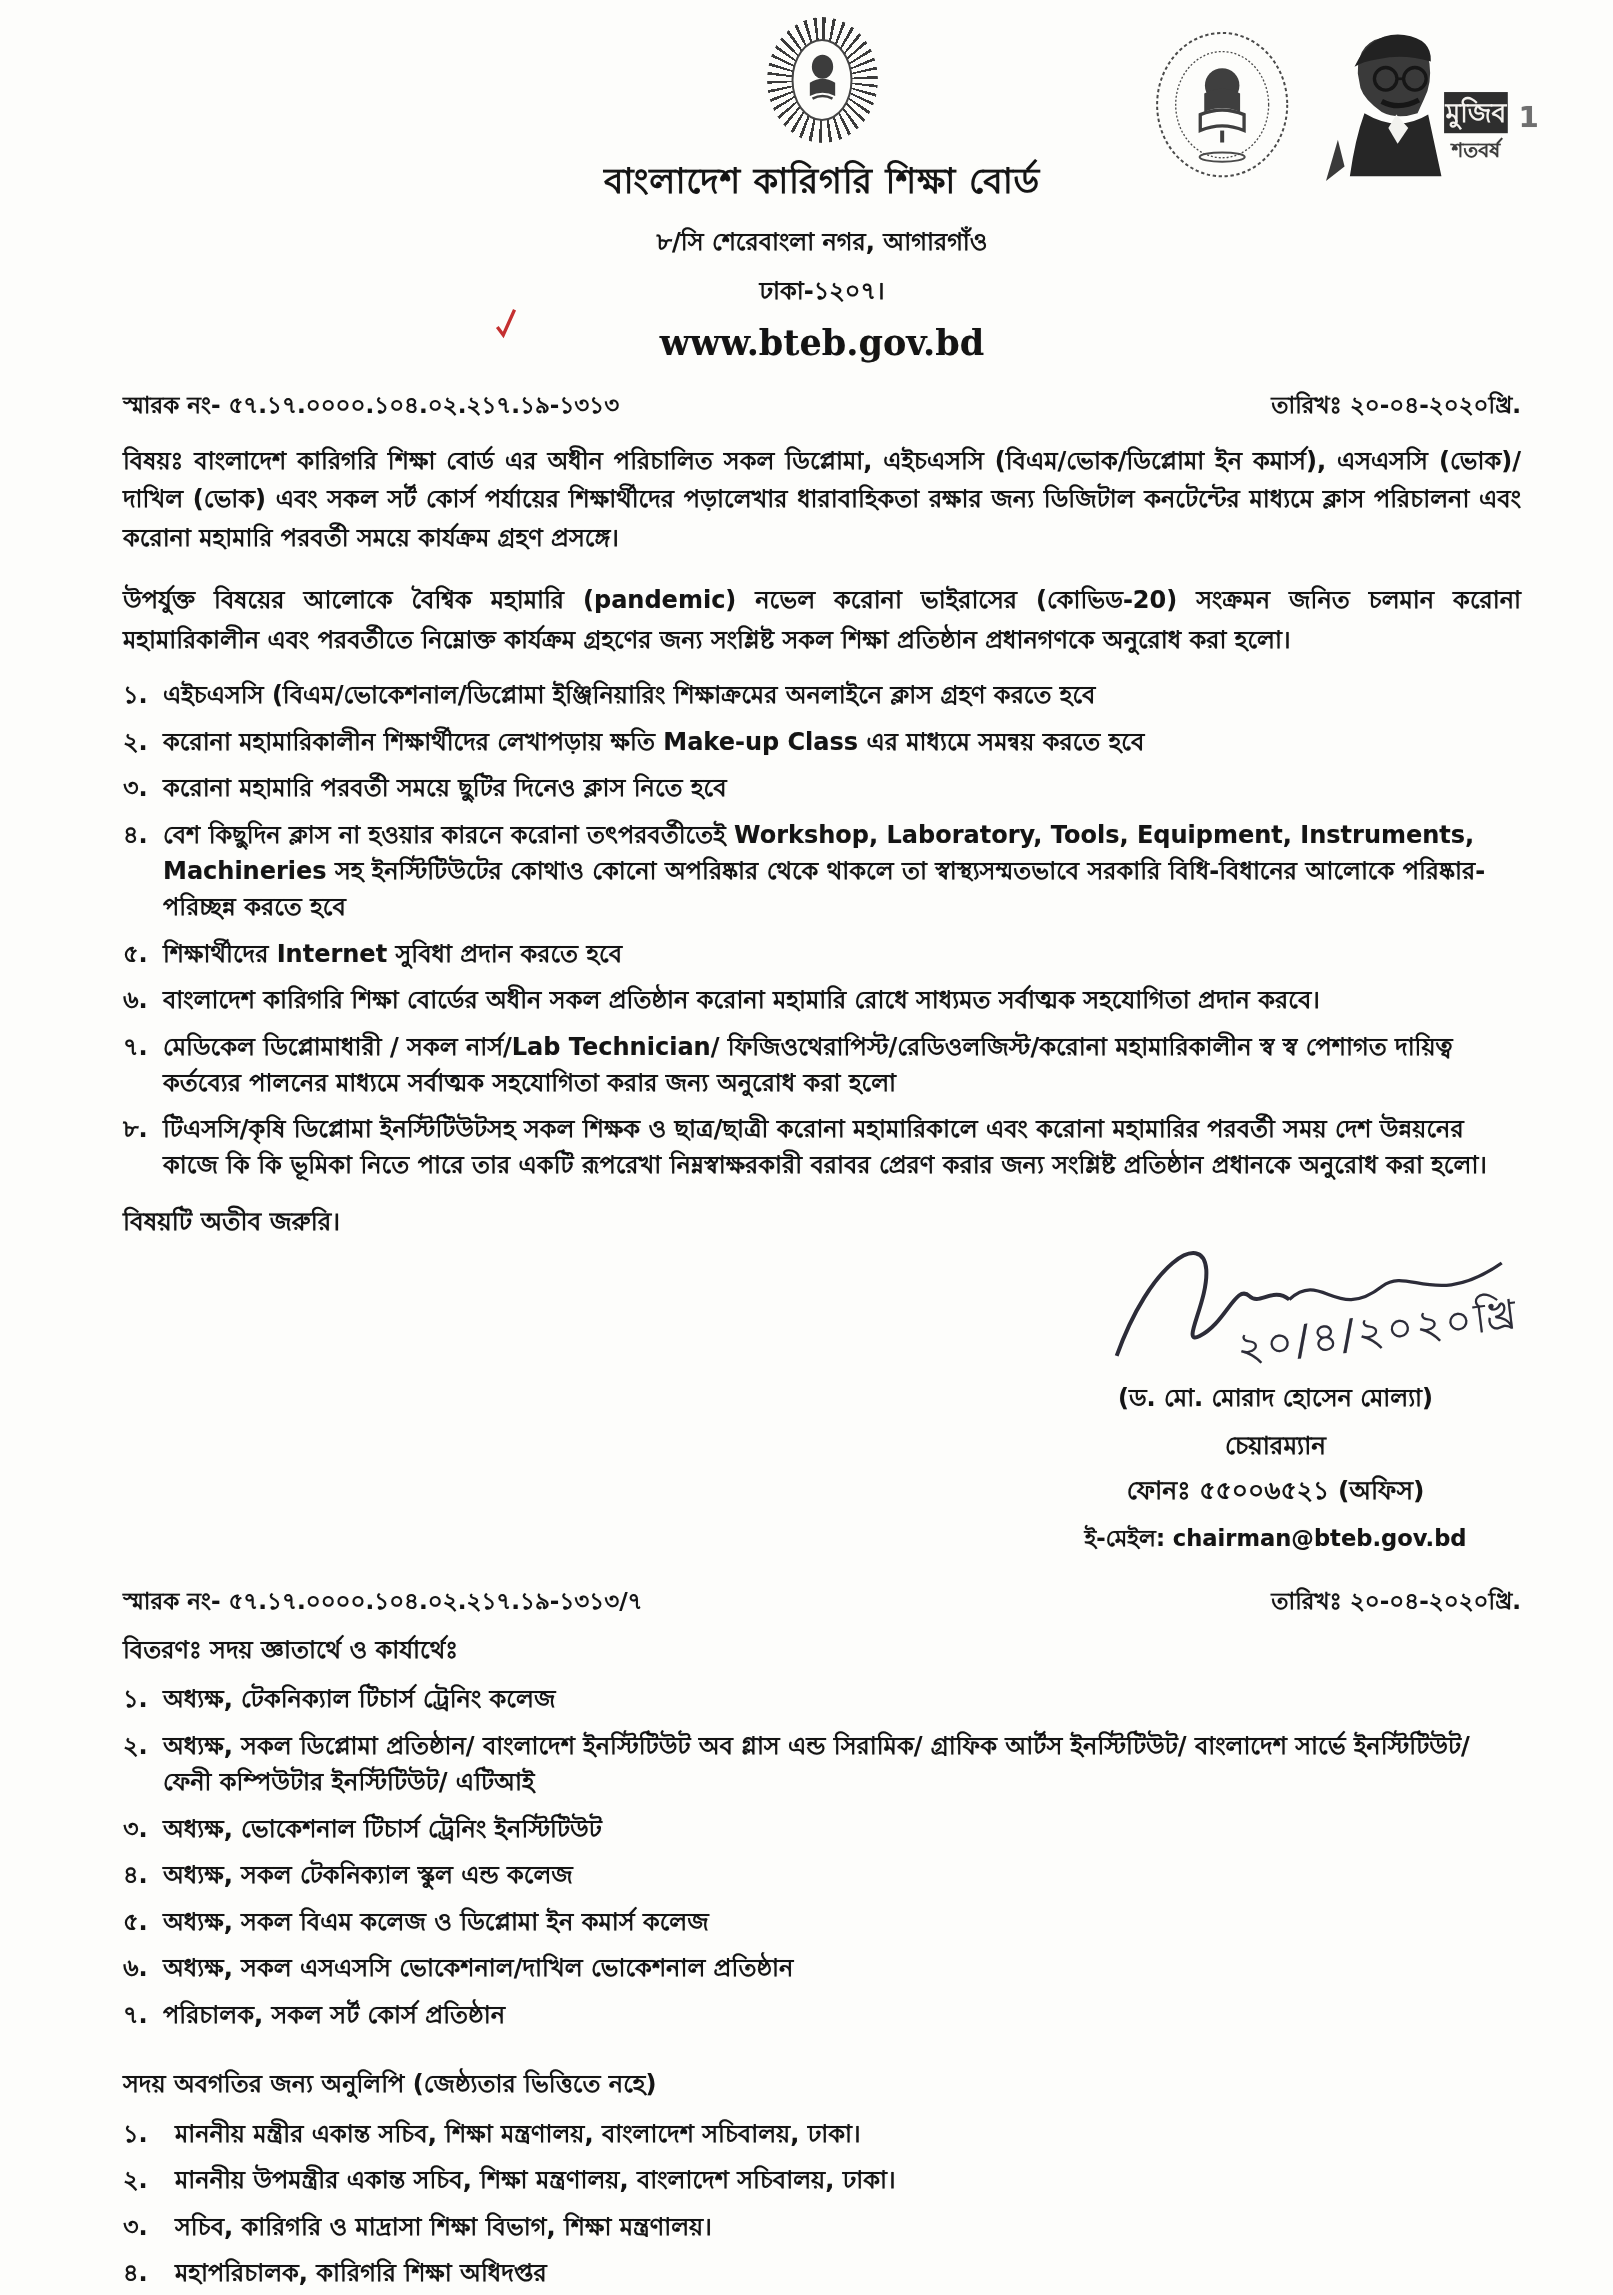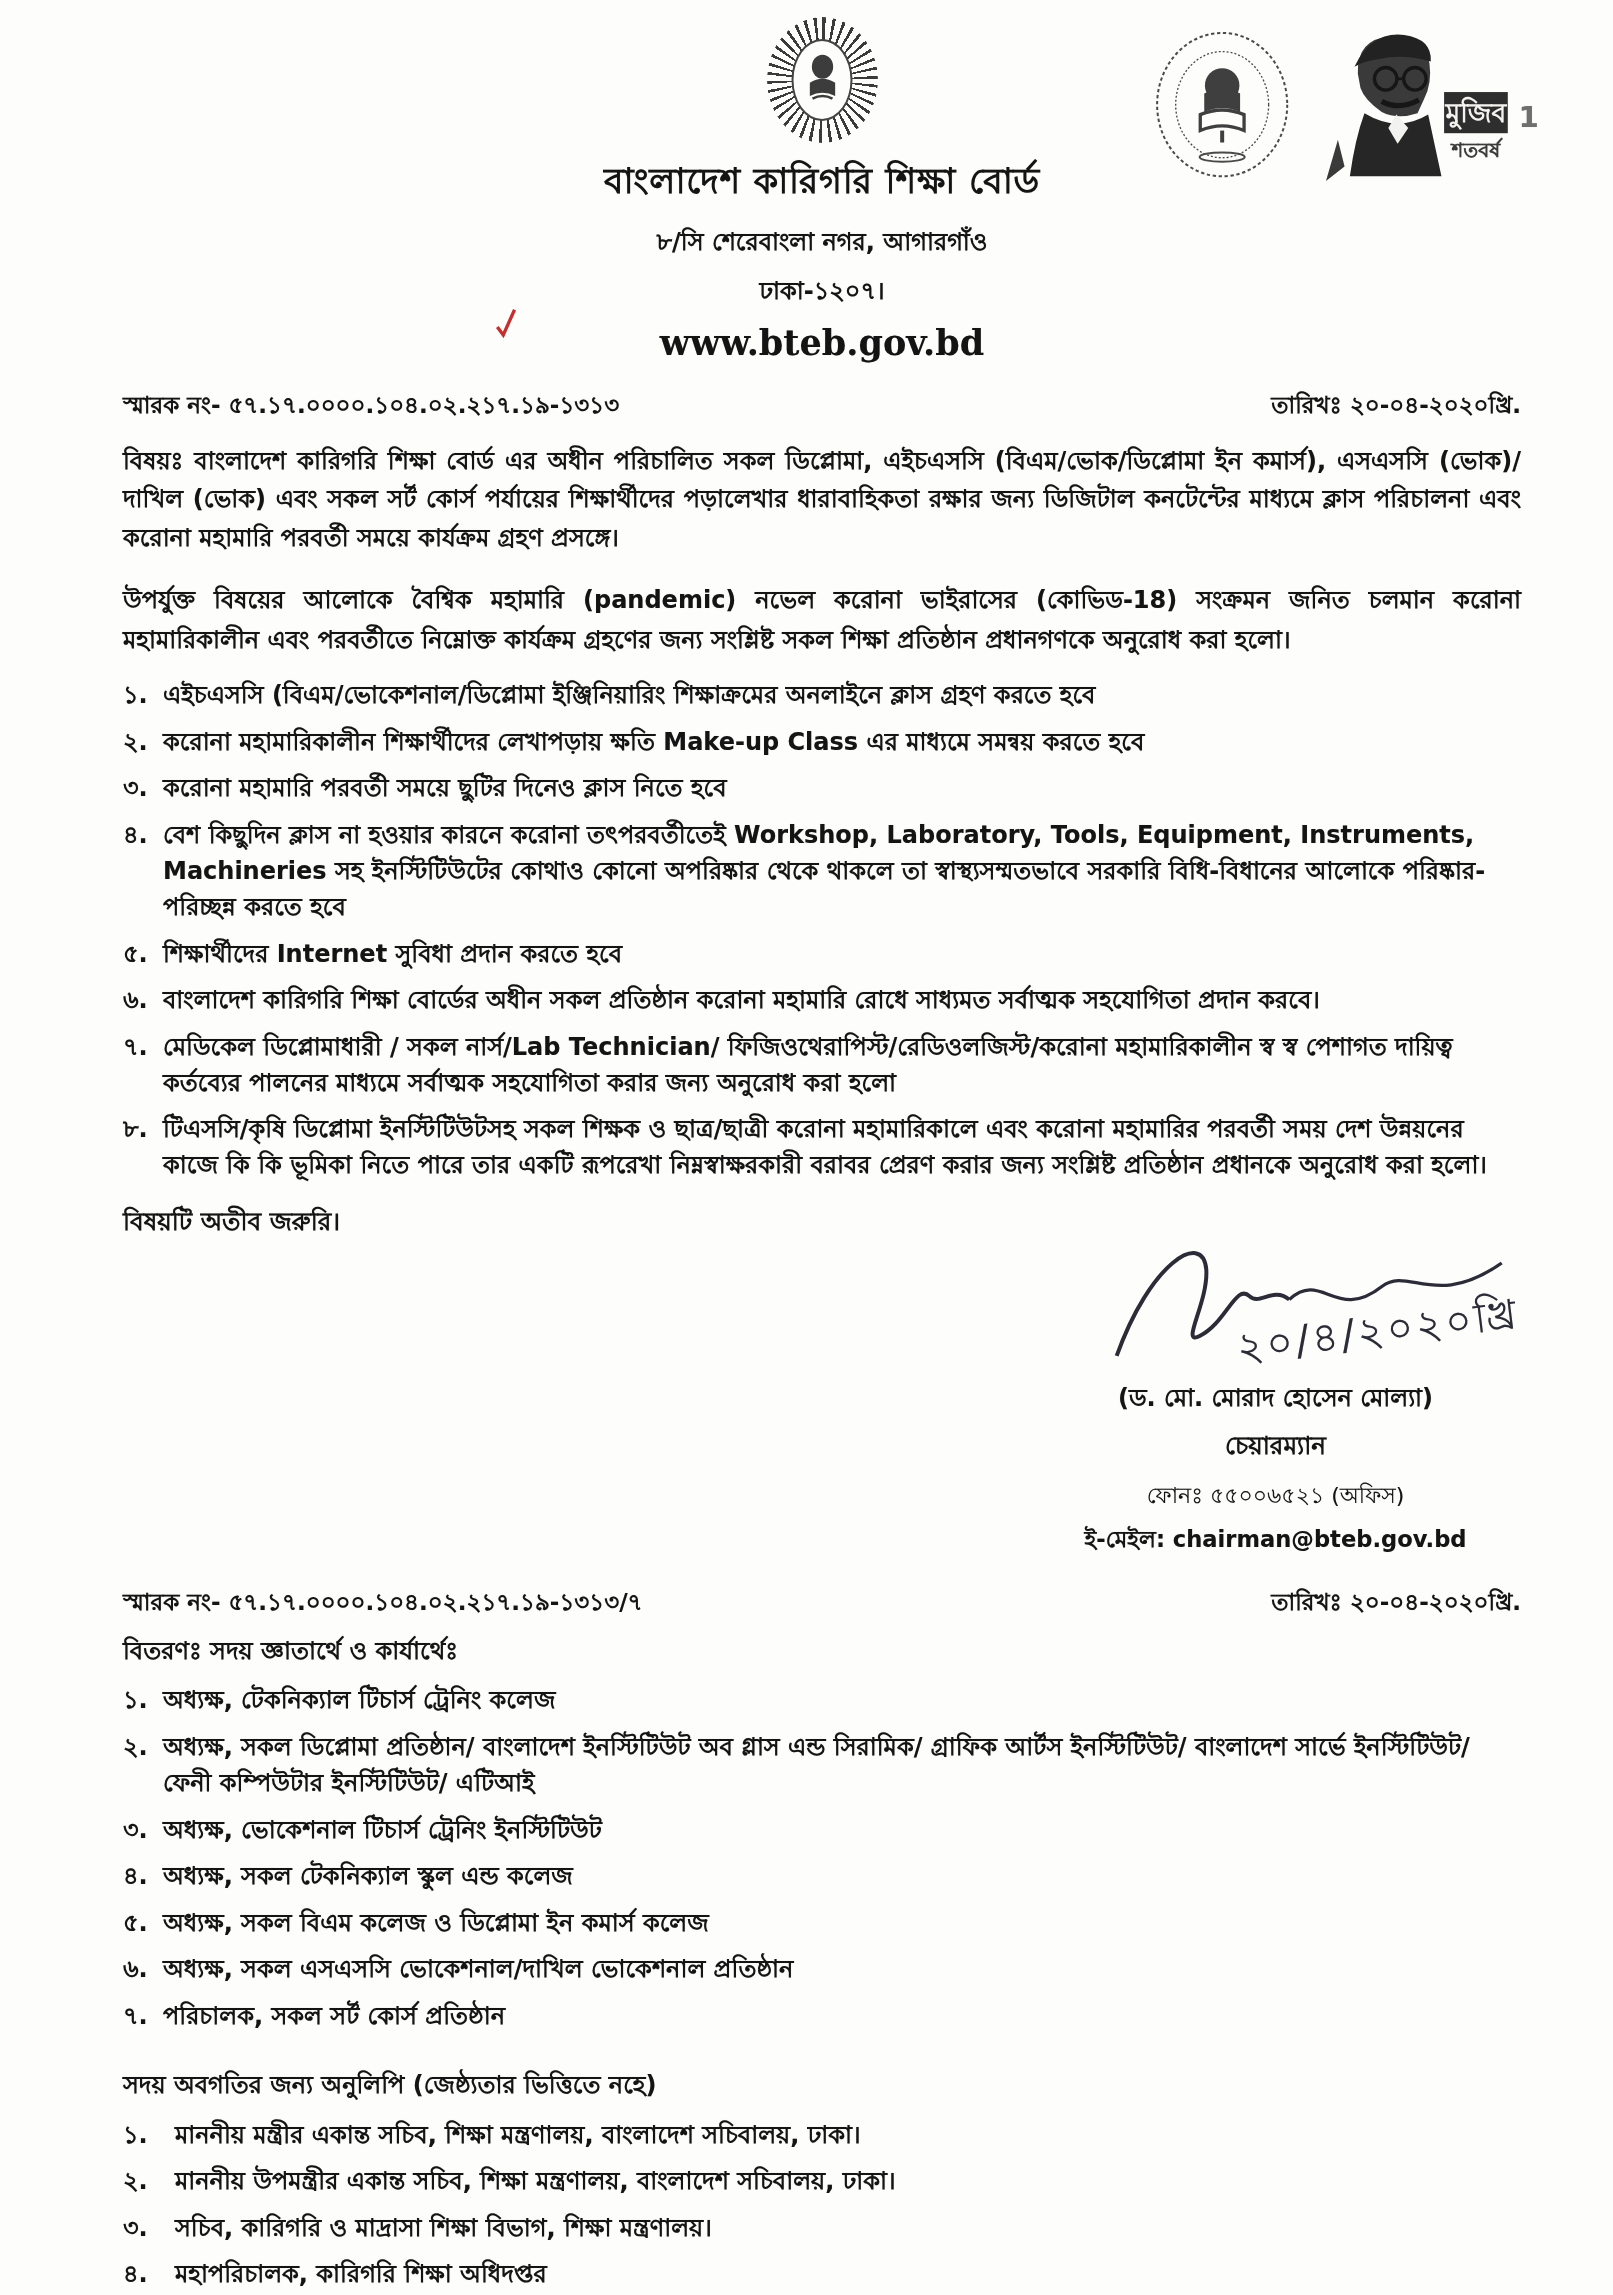--- a/index.html
+++ b/index.html
@@ -43,21 +43,21 @@
   
   .list{margin-top:17px;}
   .list-row{display:flex;font-size:24px;font-weight:600;line-height:1.5;margin-top:10.6px;}
   .list-row .num{flex:0 0 40px;}
   .list-row .txt{flex:1;}
   .urgent{font-size:24.6px;font-weight:700;margin-top:20px;}
   
   .chairman-block{width:491px;margin-left:auto;margin-top:-20px;text-align:center;}
   .sign-name{font-size:24px;font-weight:700;margin-top:2.7px;}
   .sign-title{font-size:24.6px;font-weight:700;margin-top:8px;}
-  .sign-phone{font-size:22px;font-weight:400;margin-top:11px;}
+  .sign-phone{font-size:25px;font-weight:700;margin-top:4px;}
   .sign-email{font-size:22.6px;font-weight:600;margin-top:6.6px;}
   .dist-heading{font-size:24px;font-weight:700;margin-top:22.6px;}
   .cc-wrap{display:flex;align-items:flex-end;gap:6.6px;}
   .cc-left{flex:1;}
   .red-tick{position:absolute;left:492px;top:307px;}
   svg{display:block;}
   .sig-center{margin:0 auto;}
 </style>
 </head>
 <body>
@@ -117,21 +117,21 @@
     <span>তারিখঃ ২০-০৪-২০২০খ্রি.</span>
   </div>
   <span class="red-tick">
     <svg width="26.5" height="32" viewBox="0 0 40 48">
       <path d="M8 30 L17 42 L34 4" stroke="#c43030" stroke-width="5" fill="none"></path>
     </svg>
   </span>
 
   <div class="subject">বিষয়ঃ বাংলাদেশ কারিগরি শিক্ষা বোর্ড এর অধীন পরিচালিত সকল ডিপ্লোমা, এইচএসসি (বিএম/ভোক/ডিপ্লোমা ইন কমার্স), এসএসসি (ভোক)/দাখিল (ভোক) এবং সকল সর্ট কোর্স পর্যায়ের শিক্ষার্থীদের পড়ালেখার ধারাবাহিকতা রক্ষার জন্য ডিজিটাল কনটেন্টের মাধ্যমে ক্লাস পরিচালনা এবং করোনা মহামারি পরবর্তী সময়ে কার্যক্রম গ্রহণ প্রসঙ্গে।</div>
 
-  <div class="intro">উপর্যুক্ত বিষয়ের আলোকে বৈশ্বিক মহামারি (pandemic) নভেল করোনা ভাইরাসের (কোভিড-18) সংক্রমন জনিত চলমান করোনা মহামারিকালীন এবং পরবর্তীতে নিম্নোক্ত কার্যক্রম গ্রহণের জন্য সংশ্লিষ্ট সকল শিক্ষা প্রতিষ্ঠান প্রধানগণকে অনুরোধ করা হলো।</div>
+  <div class="intro">উপর্যুক্ত বিষয়ের আলোকে বৈশ্বিক মহামারি (pandemic) নভেল করোনা ভাইরাসের (কোভিড-20) সংক্রমন জনিত চলমান করোনা মহামারিকালীন এবং পরবর্তীতে নিম্নোক্ত কার্যক্রম গ্রহণের জন্য সংশ্লিষ্ট সকল শিক্ষা প্রতিষ্ঠান প্রধানগণকে অনুরোধ করা হলো।</div>
 
   <div class="list">
       <div class="list-row">
       <span class="num">১.</span>
       <span class="txt">এইচএসসি (বিএম/ভোকেশনাল/ডিপ্লোমা ইঞ্জিনিয়ারিং শিক্ষাক্রমের অনলাইনে ক্লাস গ্রহণ করতে হবে</span>
     </div>
       <div class="list-row">
       <span class="num">২.</span>
       <span class="txt">করোনা মহামারিকালীন শিক্ষার্থীদের লেখাপড়ায় ক্ষতি Make-up Class এর মাধ্যমে সমন্বয় করতে হবে</span>
     </div>

